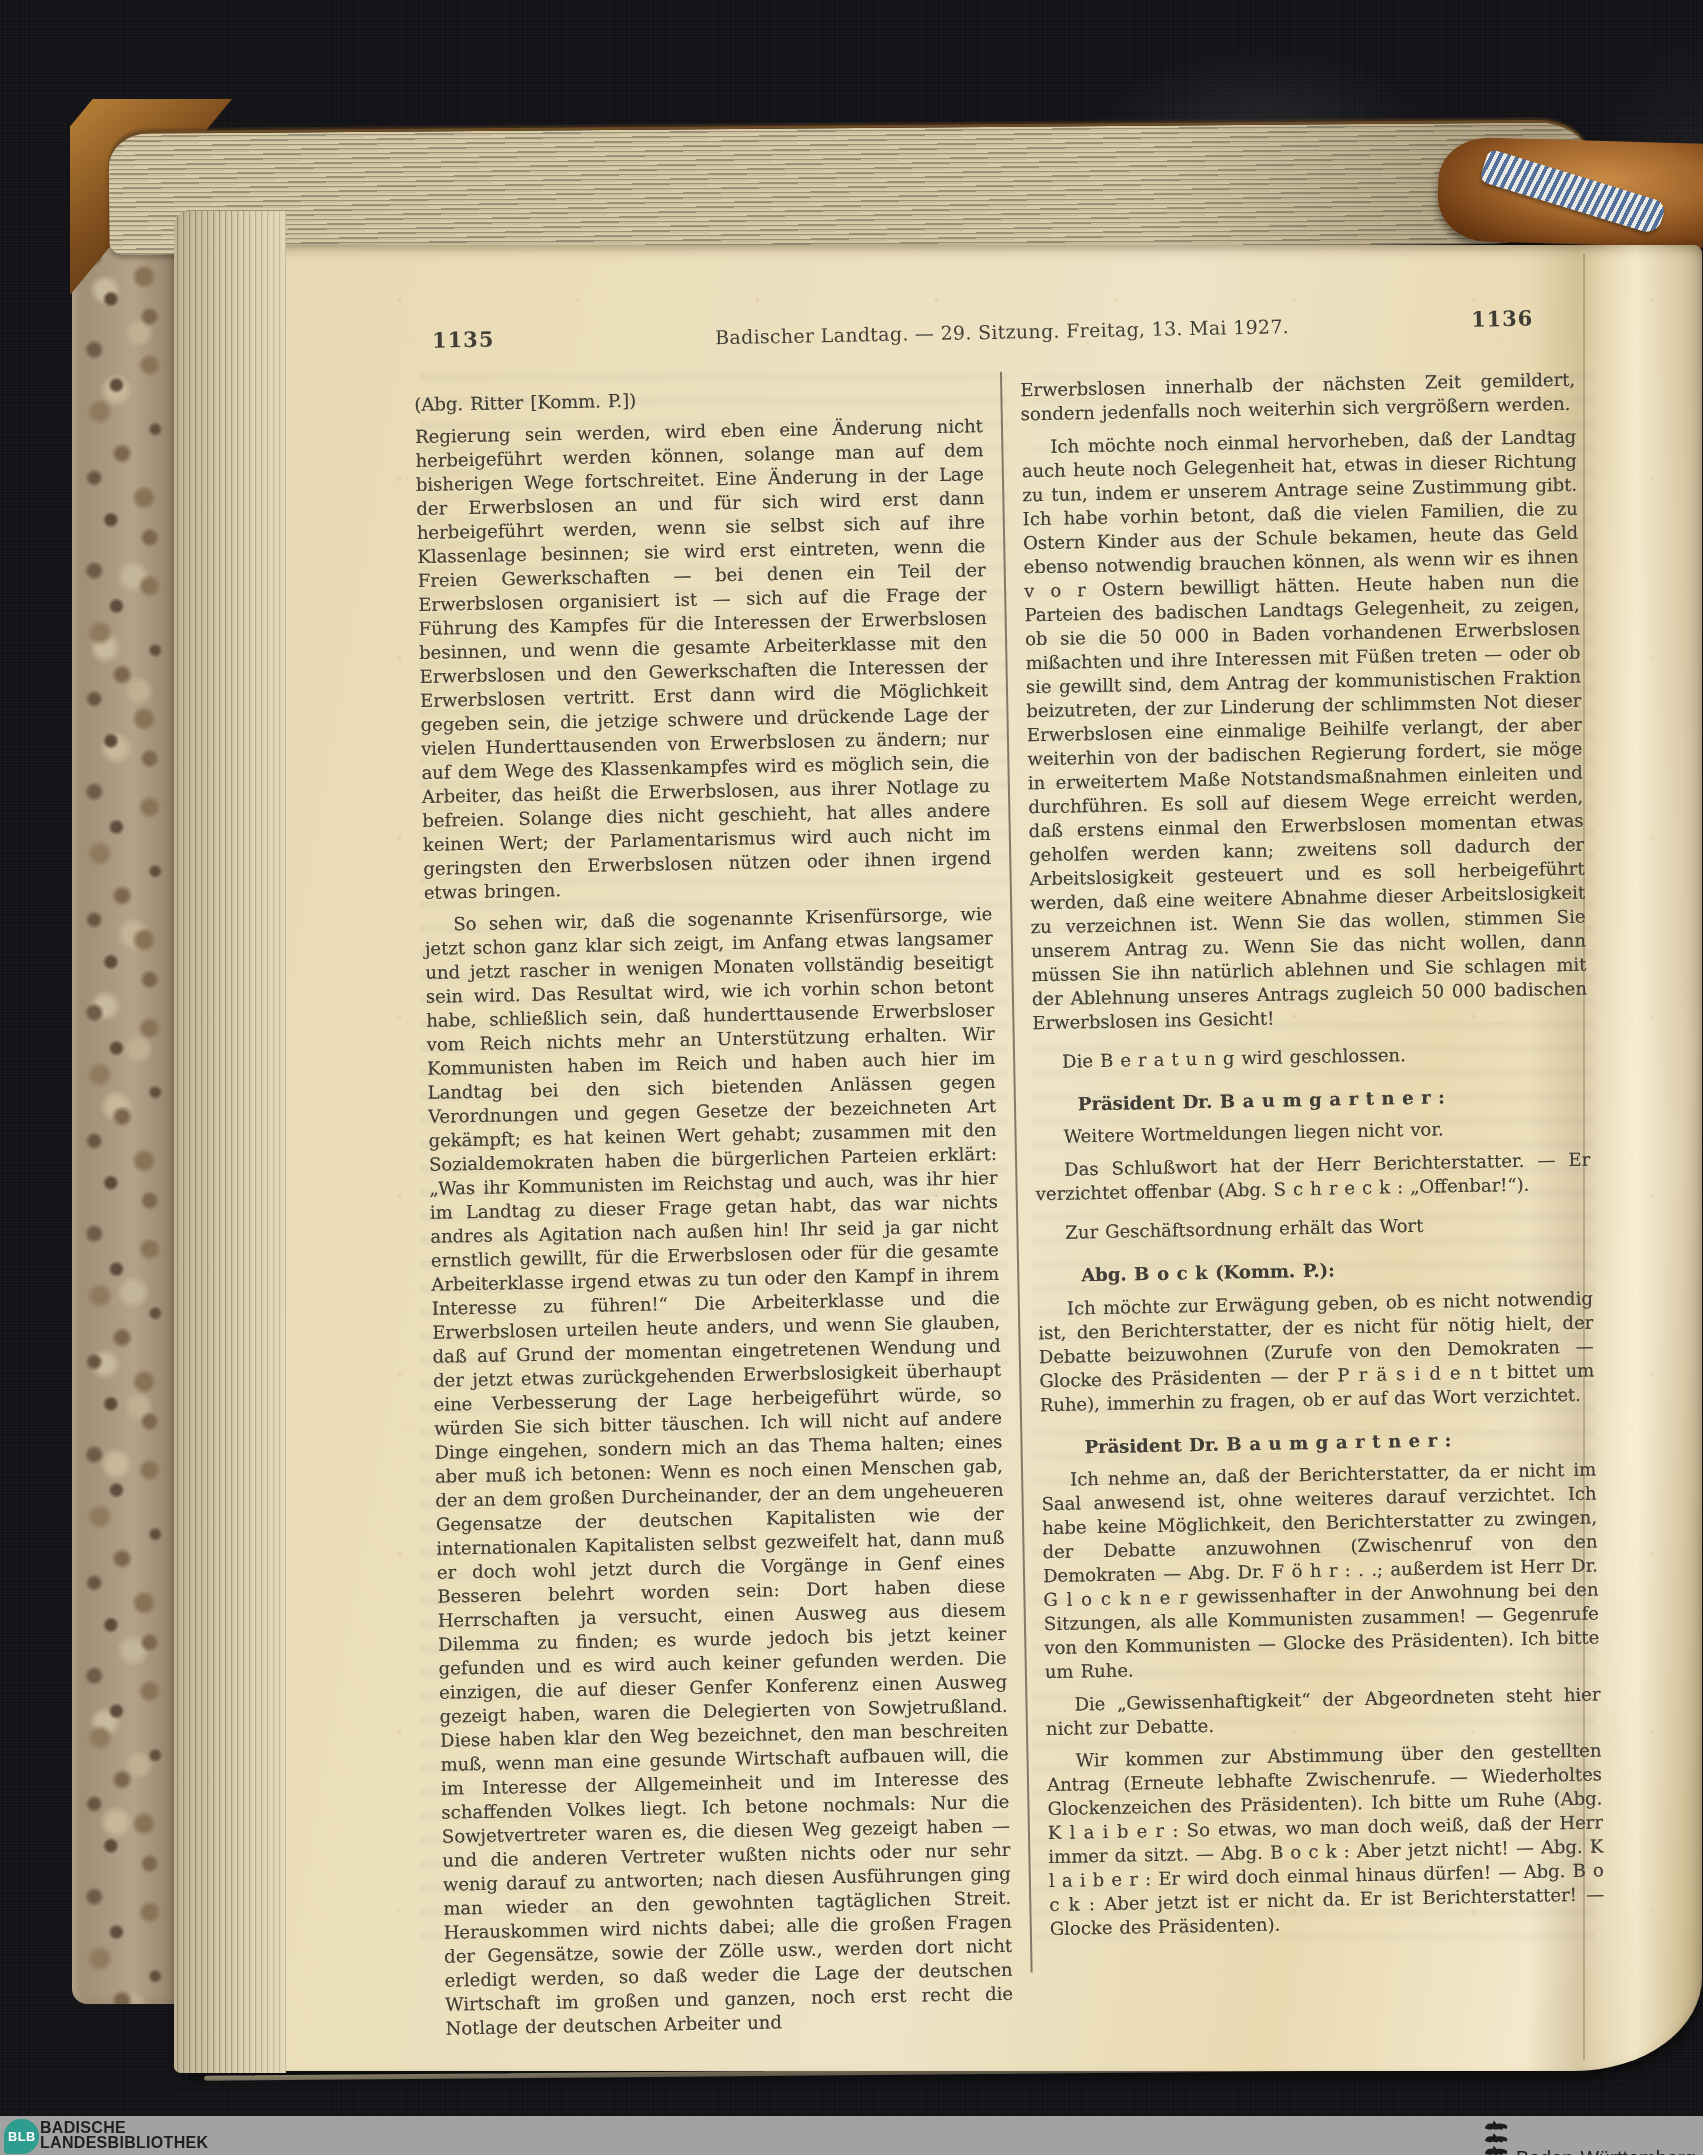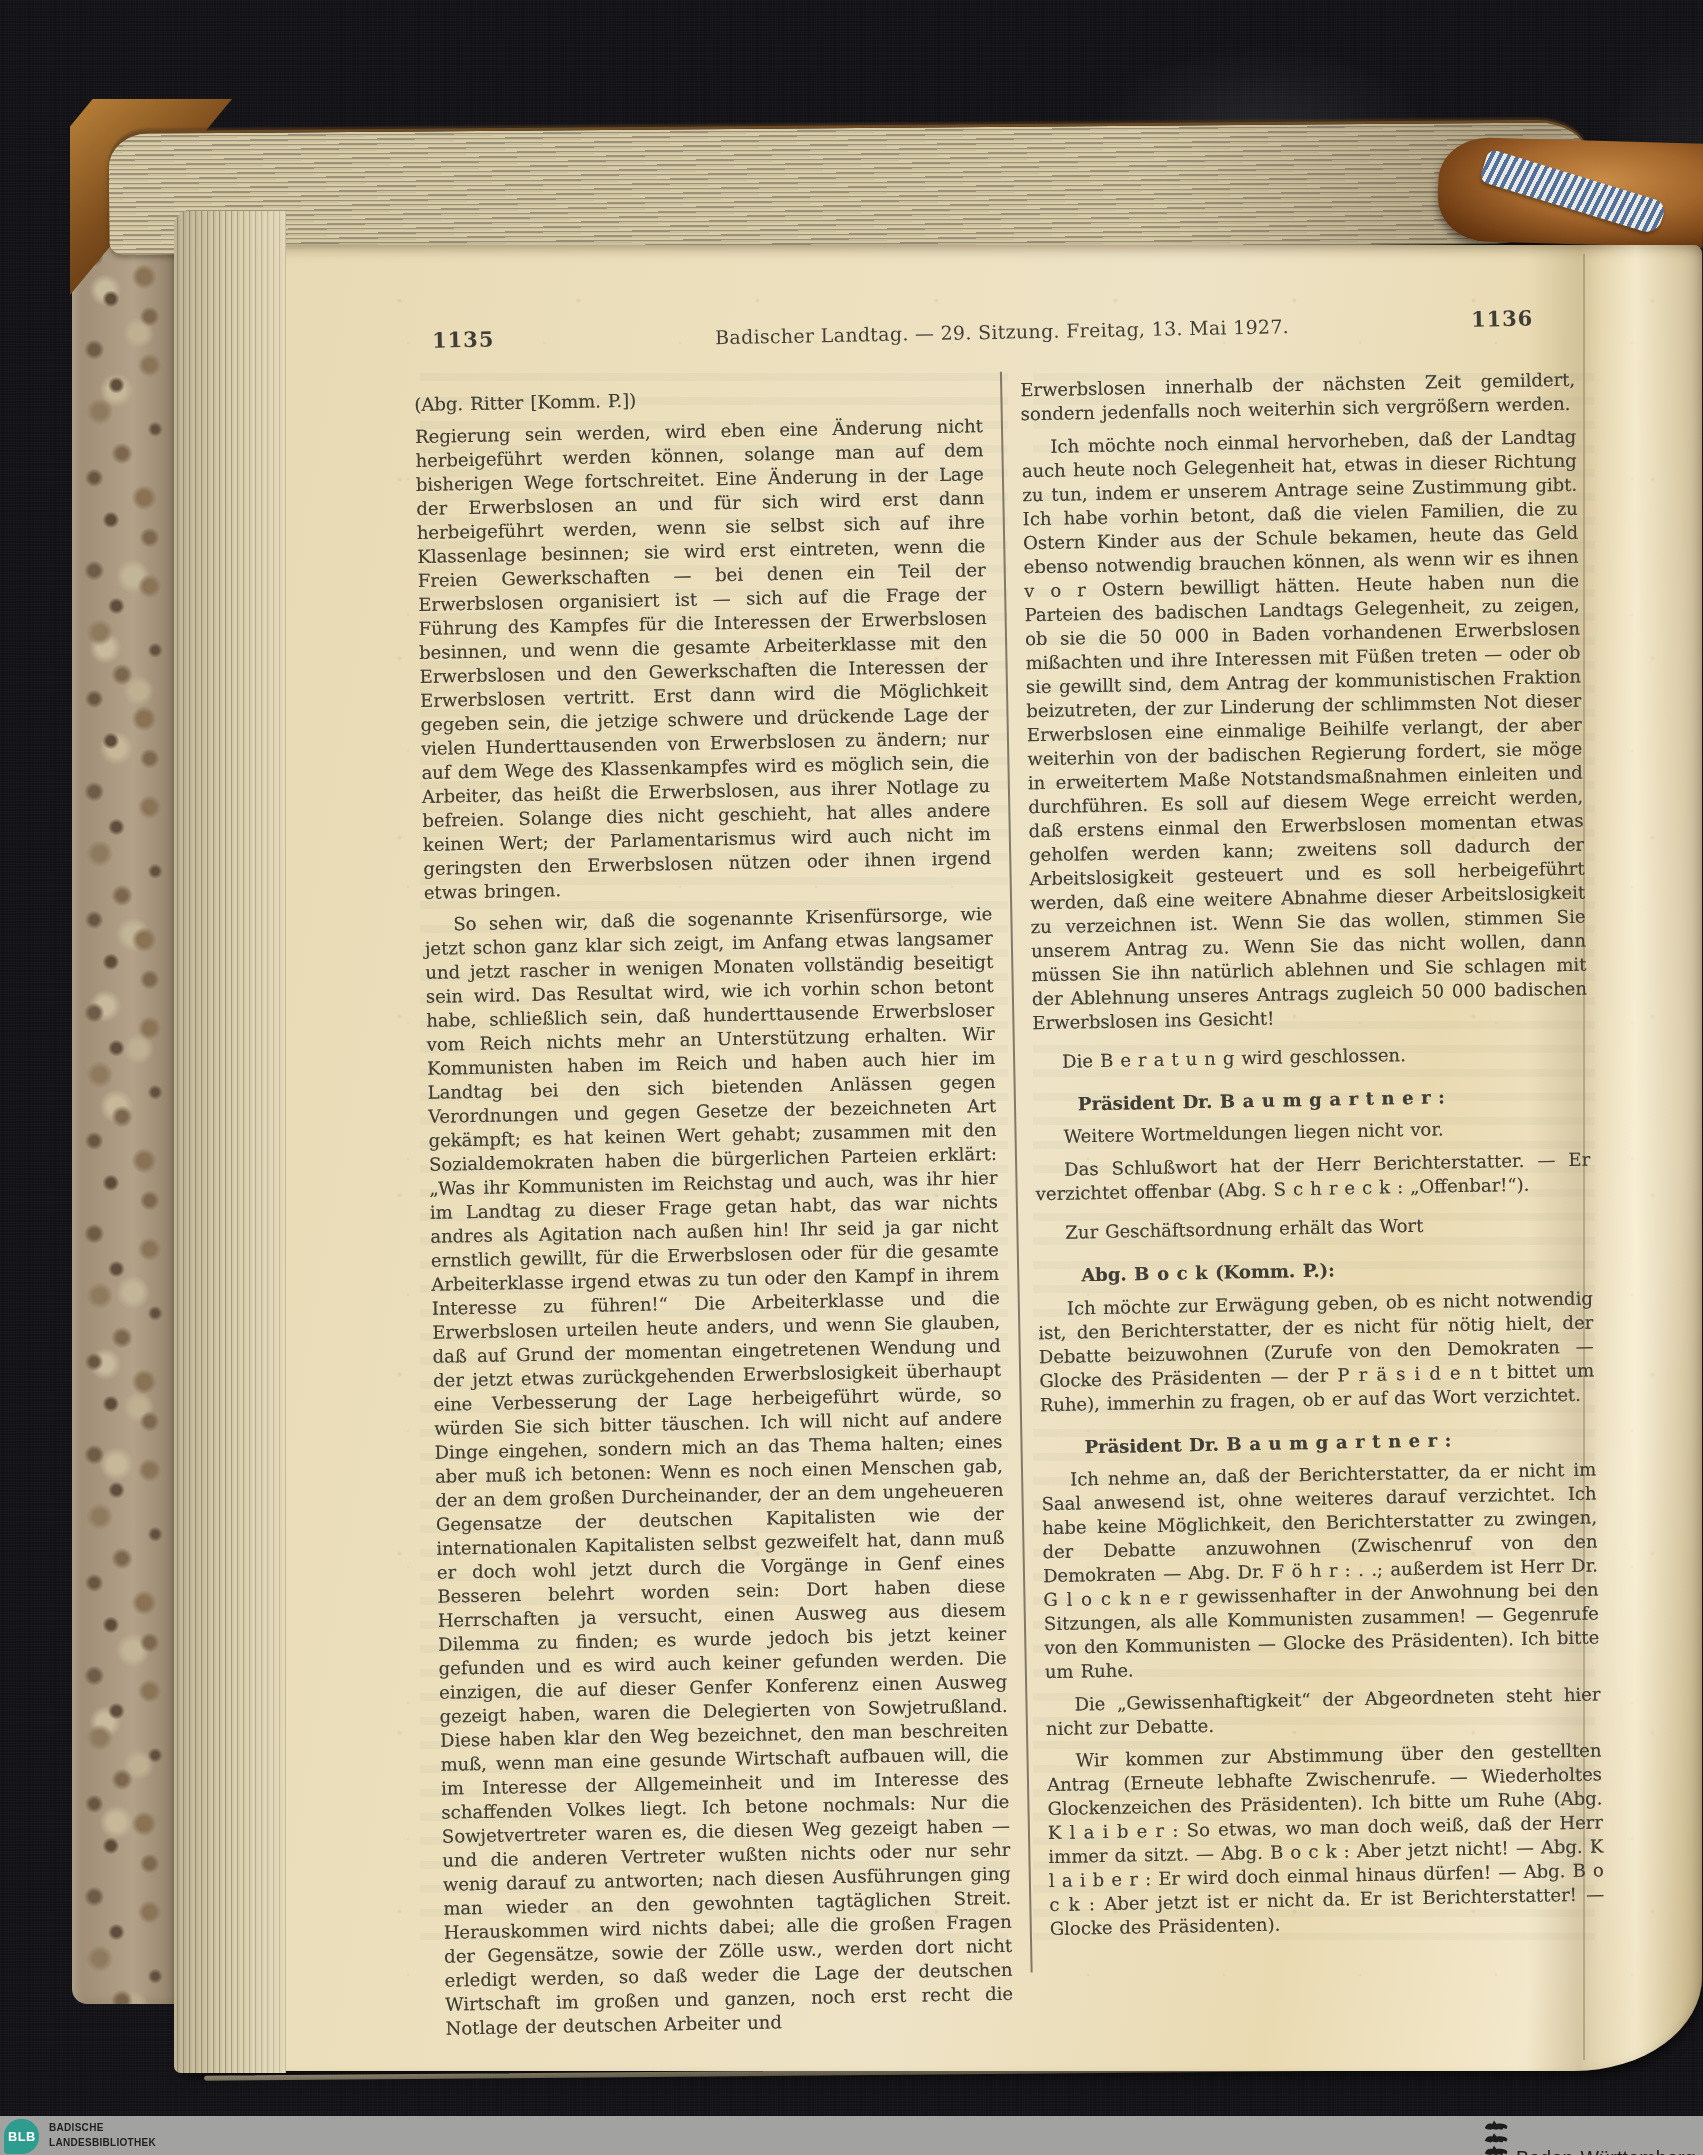--- a/index.html
+++ b/index.html
@@ -139,21 +139,21 @@
     background:#a2a2a0;
     font-family:"Liberation Sans", sans-serif;
     color:#1f1f1f;
   }
   .blb-logo{
     left:4.3px;top:2.6px;width:35px;height:35px;
     background:#2e9c8e;border-radius:17px 17px 17px 3.4px;
     display:flex;align-items:center;justify-content:center;
     color:#fff;font-weight:bold;font-size:12.8px;letter-spacing:0.4px;
   }
-  .blb-name{left:49px;top:5.1px;font-size:10px;font-weight:bold;line-height:14.5px;letter-spacing:0.3px;}
+  .blb-name{left:40px;top:5.1px;font-size:16px;font-weight:bold;line-height:14.5px;letter-spacing:0.3px;}
   .bw-arms{left:1482px;top:1.7px;}
   .bw-name{left:1516px;top:7.7px;font-size:19.6px;letter-spacing:0.2px;margin-top:23px;}
 </style>
 </head>
 <body>
 
 <div class="abs marble"></div>
 <div class="abs leather-corner"></div>
 <div class="abs stack-top"></div>
 <div class="abs spine-leather"></div>

